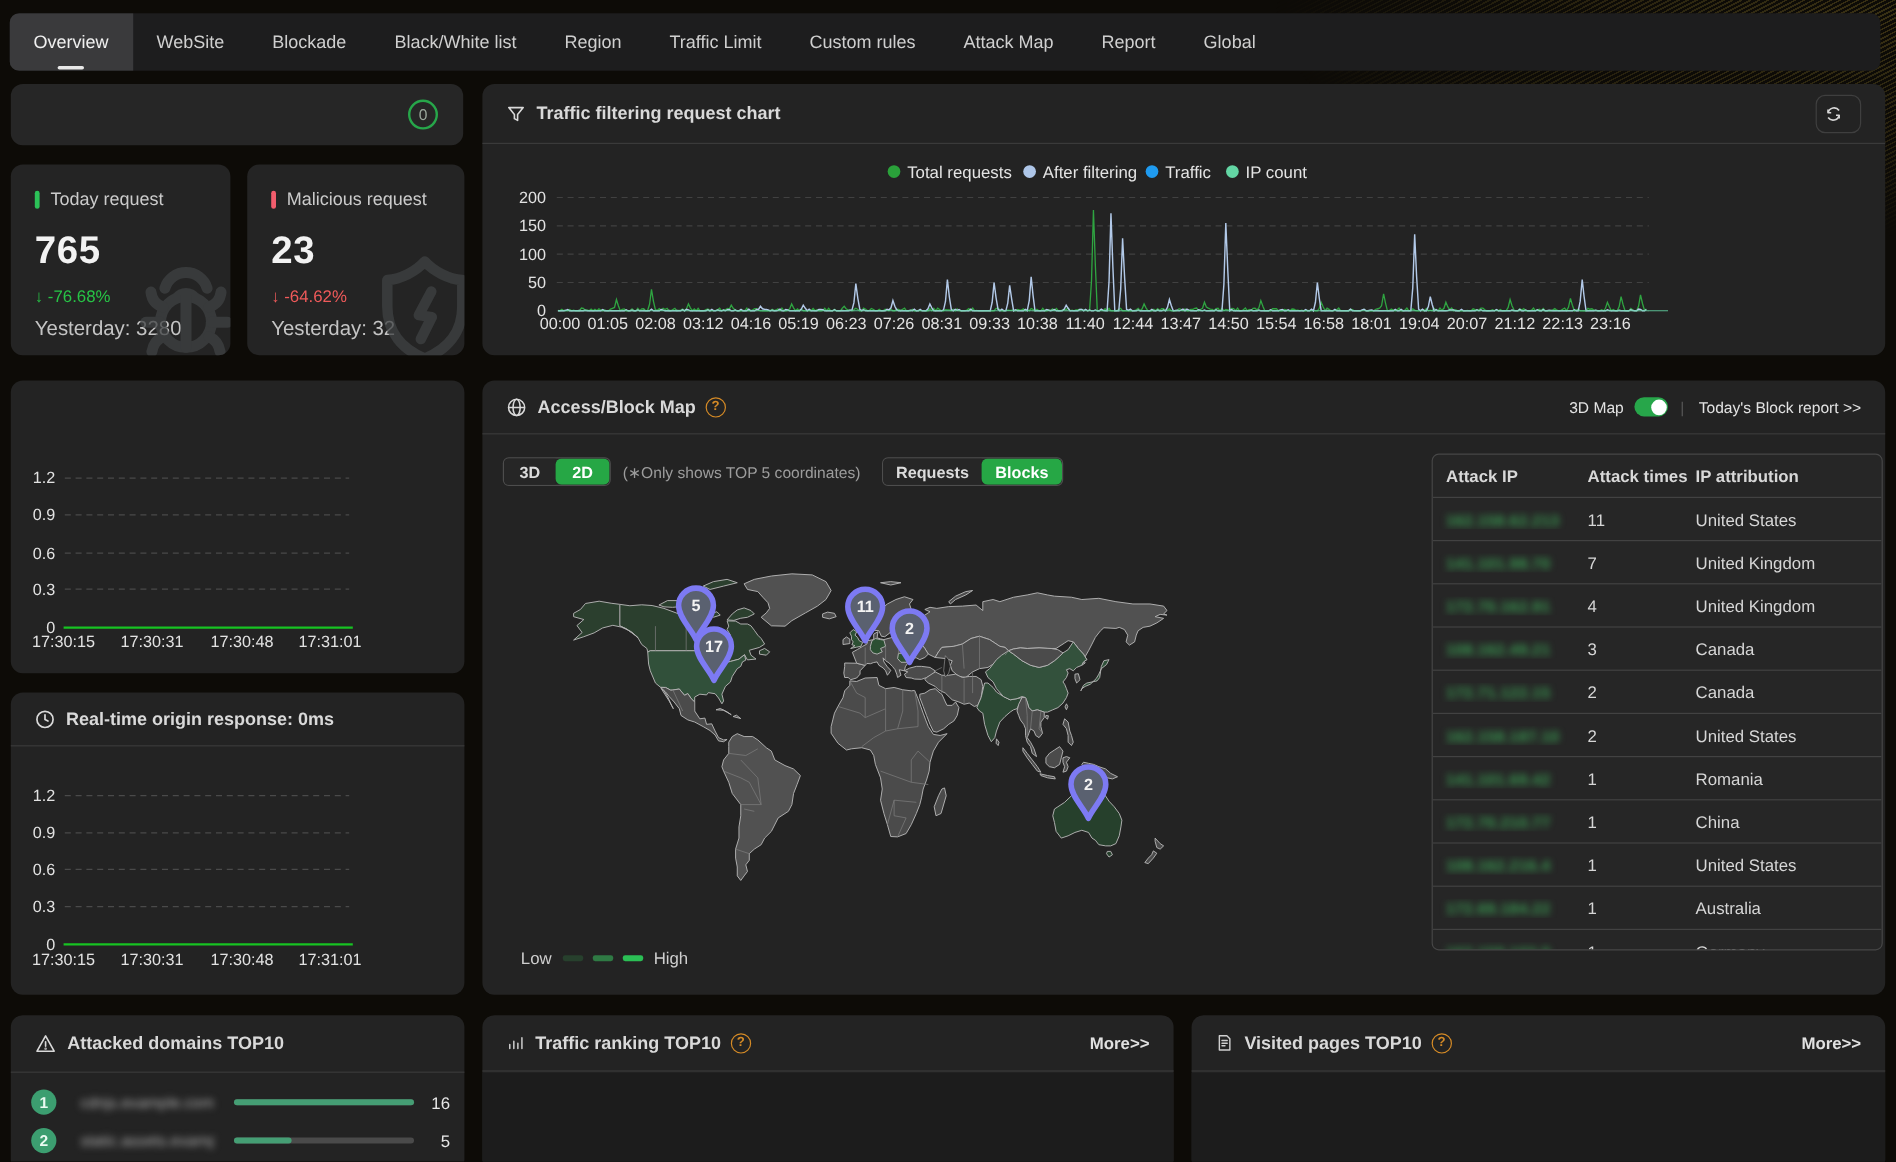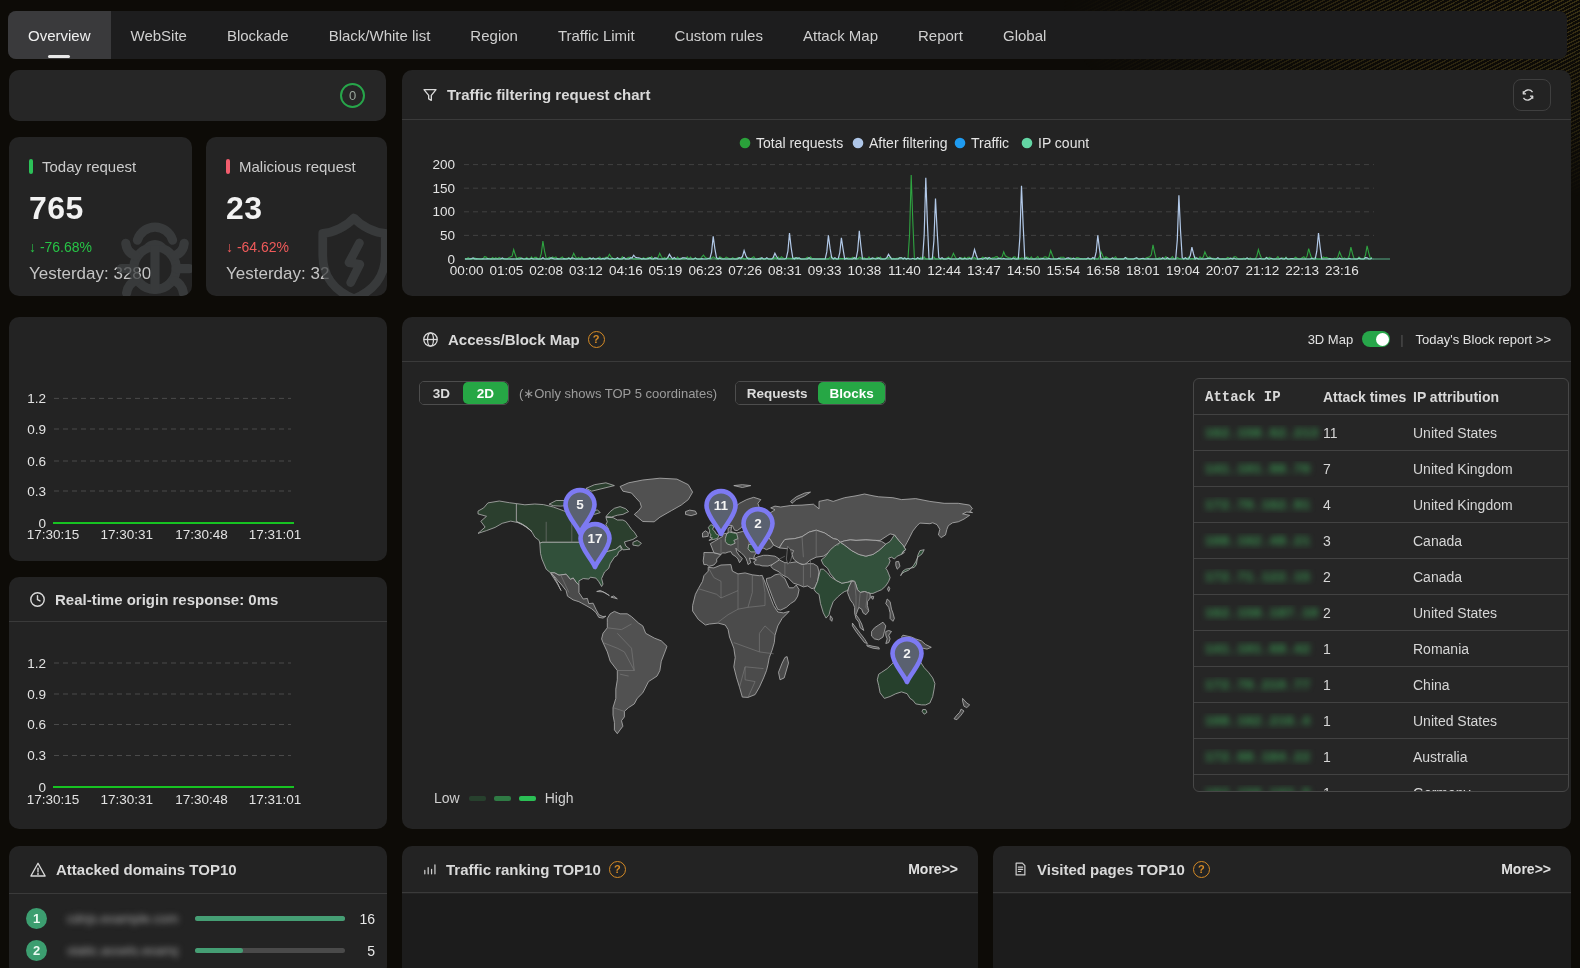--- a/index.html
+++ b/index.html
@@ -42,21 +42,21 @@
 .card .t i { width:4px; height:15px; border-radius:2px; margin-right:9px; }
 .card .v { font-size:32px; font-weight:bold; color:#f2f2f2; margin-top:15px; letter-spacing:0.5px; }
 .card .p { font-size:14px; margin-top:12px; }
 .card .y { font-size:17px; color:#c4c4c4; margin-top:9px; }
 .card svg.bgicon { position:absolute; right:-18px; bottom:-22px; opacity:.75; }
 
 
 .atable { position:absolute; left:791px; top:61px; width:376px; height:414px; border:1px solid #474747; border-radius:6px; background:#262626; overflow:hidden; font-size:14px; }
 .atable .tr { display:flex; height:36px; align-items:center; border-top:1px solid #424242; }
 .atable .tr.h { height:35px; border-top:none; font-weight:bold; color:#d8d8d8; }
-.atable .c1 { width:129px; padding-left:11px; overflow:hidden;font-family:Liberation Mono, monospace; }
+.atable .c1 { width:129px; padding-left:11px; overflow:hidden; }
 .atable .c2 { width:90px; }
 .atable .c3 { flex:1; }
 .blurip { display:inline-block; filter:blur(3px); color:#3a9b52; font-size:13px; font-weight:bold; letter-spacing:0.3px; }
 
 
 .rankrow { display:flex; align-items:center; padding:0 17px; margin-top:14px; height:21px; }
 .rankrow .num { width:21px; height:21px; border-radius:50%; background:#3c9e70; color:#eafaf1; font-size:13px; font-weight:bold; display:flex; align-items:center; justify-content:center; }
 .rankrow .dom { margin-left:20px; filter:blur(3.2px); color:#a8a8a8; font-size:13px; max-width:112px; overflow:hidden; white-space:nowrap; }
 .rankrow .bar { position:absolute; left:186px; top:8px; width:150px; height:5px; border-radius:3px; background:#4a4a4a; }
 .rankrow .bar i { display:block; height:5px; border-radius:3px; background:#459e74; }

